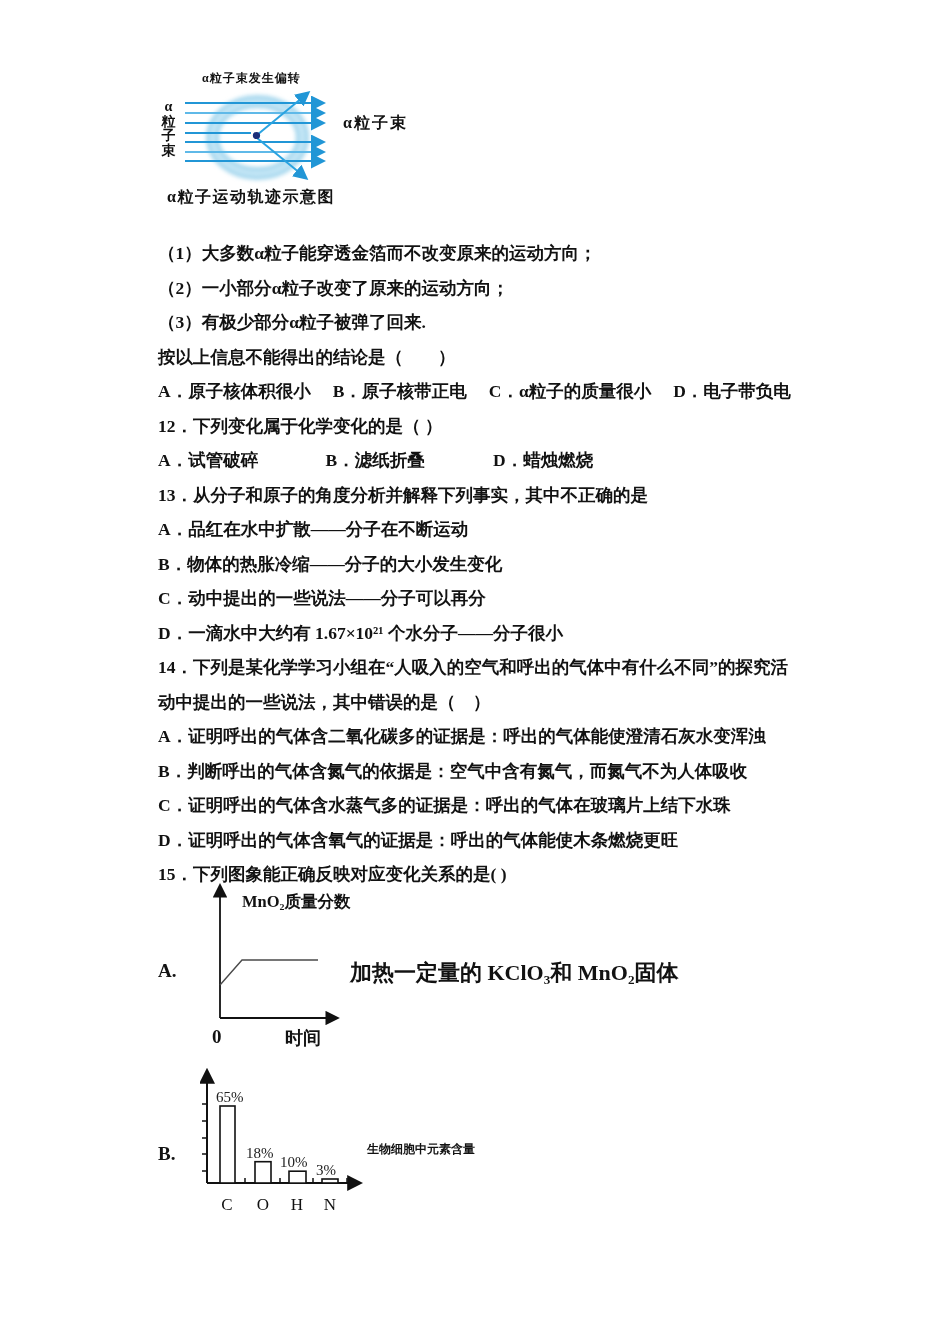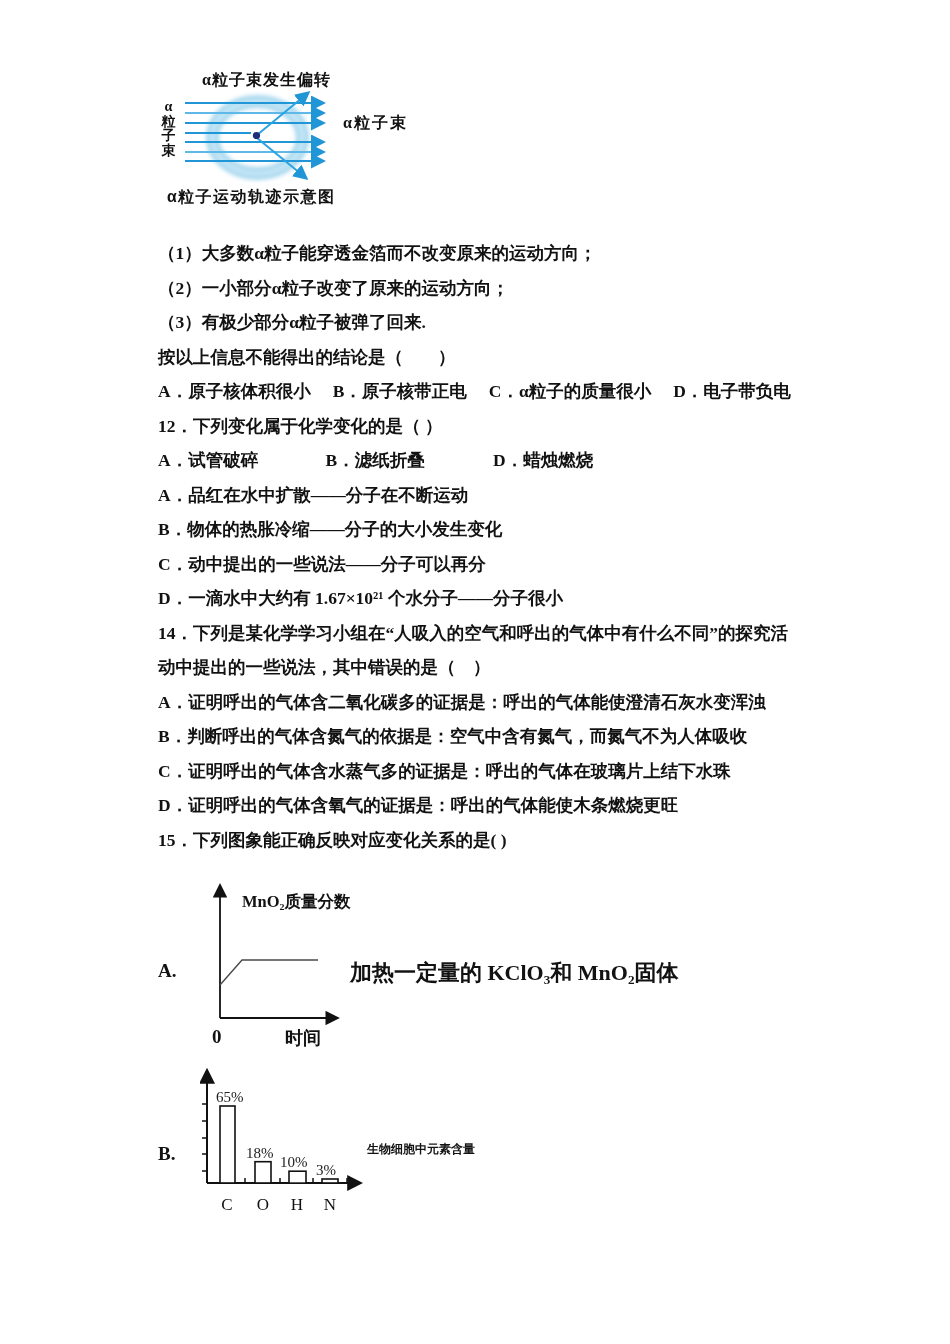--- a/index.html
+++ b/index.html
@@ -1,25 +1,25 @@
 <!DOCTYPE html>
 <html><head>
 <meta charset="utf-8">
 <style>
   html,body{margin:0;padding:0;background:#ffffff;}
   .page{position:relative;width:950px;height:1344px;background:#ffffff;overflow:hidden;
         font-family:"Liberation Serif","DejaVu Serif",serif;color:#121212;}
 
   
   .diagram{position:absolute;left:150px;top:60px;width:330px;height:160px;}
-  .diagram .toplabel{position:absolute;left:52px;top:10px;font-size:16px;font-weight:700;letter-spacing:1px;}
+  .diagram .toplabel{position:absolute;left:52px;top:10px;font-size:12px;font-weight:700;letter-spacing:1px;}
   .diagram .leftlabel{position:absolute;left:10px;top:40px;width:17px;font-size:14px;line-height:14.6px;
                       font-weight:700;word-break:break-all;text-align:center;}
   .diagram .rightlabel{position:absolute;left:193px;top:53px;font-size:16px;font-weight:700;letter-spacing:2px;}
-  .diagram .dcaption{position:absolute;left:17px;top:127px;font-size:16px;font-weight:700;letter-spacing:1.5px;font-family:Liberation Mono, monospace;}
+  .diagram .dcaption{position:absolute;left:17px;top:127px;font-size:16px;font-weight:700;letter-spacing:1.5px;}
   .diagram svg{position:absolute;left:30px;top:25px;}
 
   
   .txt{position:absolute;left:158px;top:236px;width:680px;}
   .txt p{margin:0;height:34.5px;line-height:34.5px;font-size:17.5px;font-weight:700;white-space:nowrap;}
   .optrow{display:flex;}
   .optrow-gap span{margin-right:22px;}
   .optrow-wide span{display:inline-block;width:167.5px;}
 
   
@@ -92,20 +92,21 @@
       <span>B．原子核带正电</span>
       <span>C．α粒子的质量很小</span>
       <span>D．电子带负电</span>
     </p>
     <p>12．下列变化属于化学变化的是（ ）</p>
     <p class="optrow optrow-wide">
       <span>A．试管破碎</span>
       <span>B．滤纸折叠</span>
       <span>D．蜡烛燃烧</span>
     </p>
+    <p>13．从分子和原子的角度分析并解释下列事实，其中不正确的是</p>
     <p>A．品红在水中扩散——分子在不断运动</p>
     <p>B．物体的热胀冷缩——分子的大小发生变化</p>
     <p>C．动中提出的一些说法——分子可以再分</p>
     <p>D．一滴水中大约有 1.67×10²¹ 个水分子——分子很小</p>
     <p>14．下列是某化学学习小组在“人吸入的空气和呼出的气体中有什么不同”的探究活</p>
     <p>动中提出的一些说法，其中错误的是（　）</p>
     <p>A．证明呼出的气体含二氧化碳多的证据是：呼出的气体能使澄清石灰水变浑浊</p>
     <p>B．判断呼出的气体含氮气的依据是：空气中含有氮气，而氮气不为人体吸收</p>
     <p>C．证明呼出的气体含水蒸气多的证据是：呼出的气体在玻璃片上结下水珠</p>
     <p>D．证明呼出的气体含氧气的证据是：呼出的气体能使木条燃烧更旺</p>

